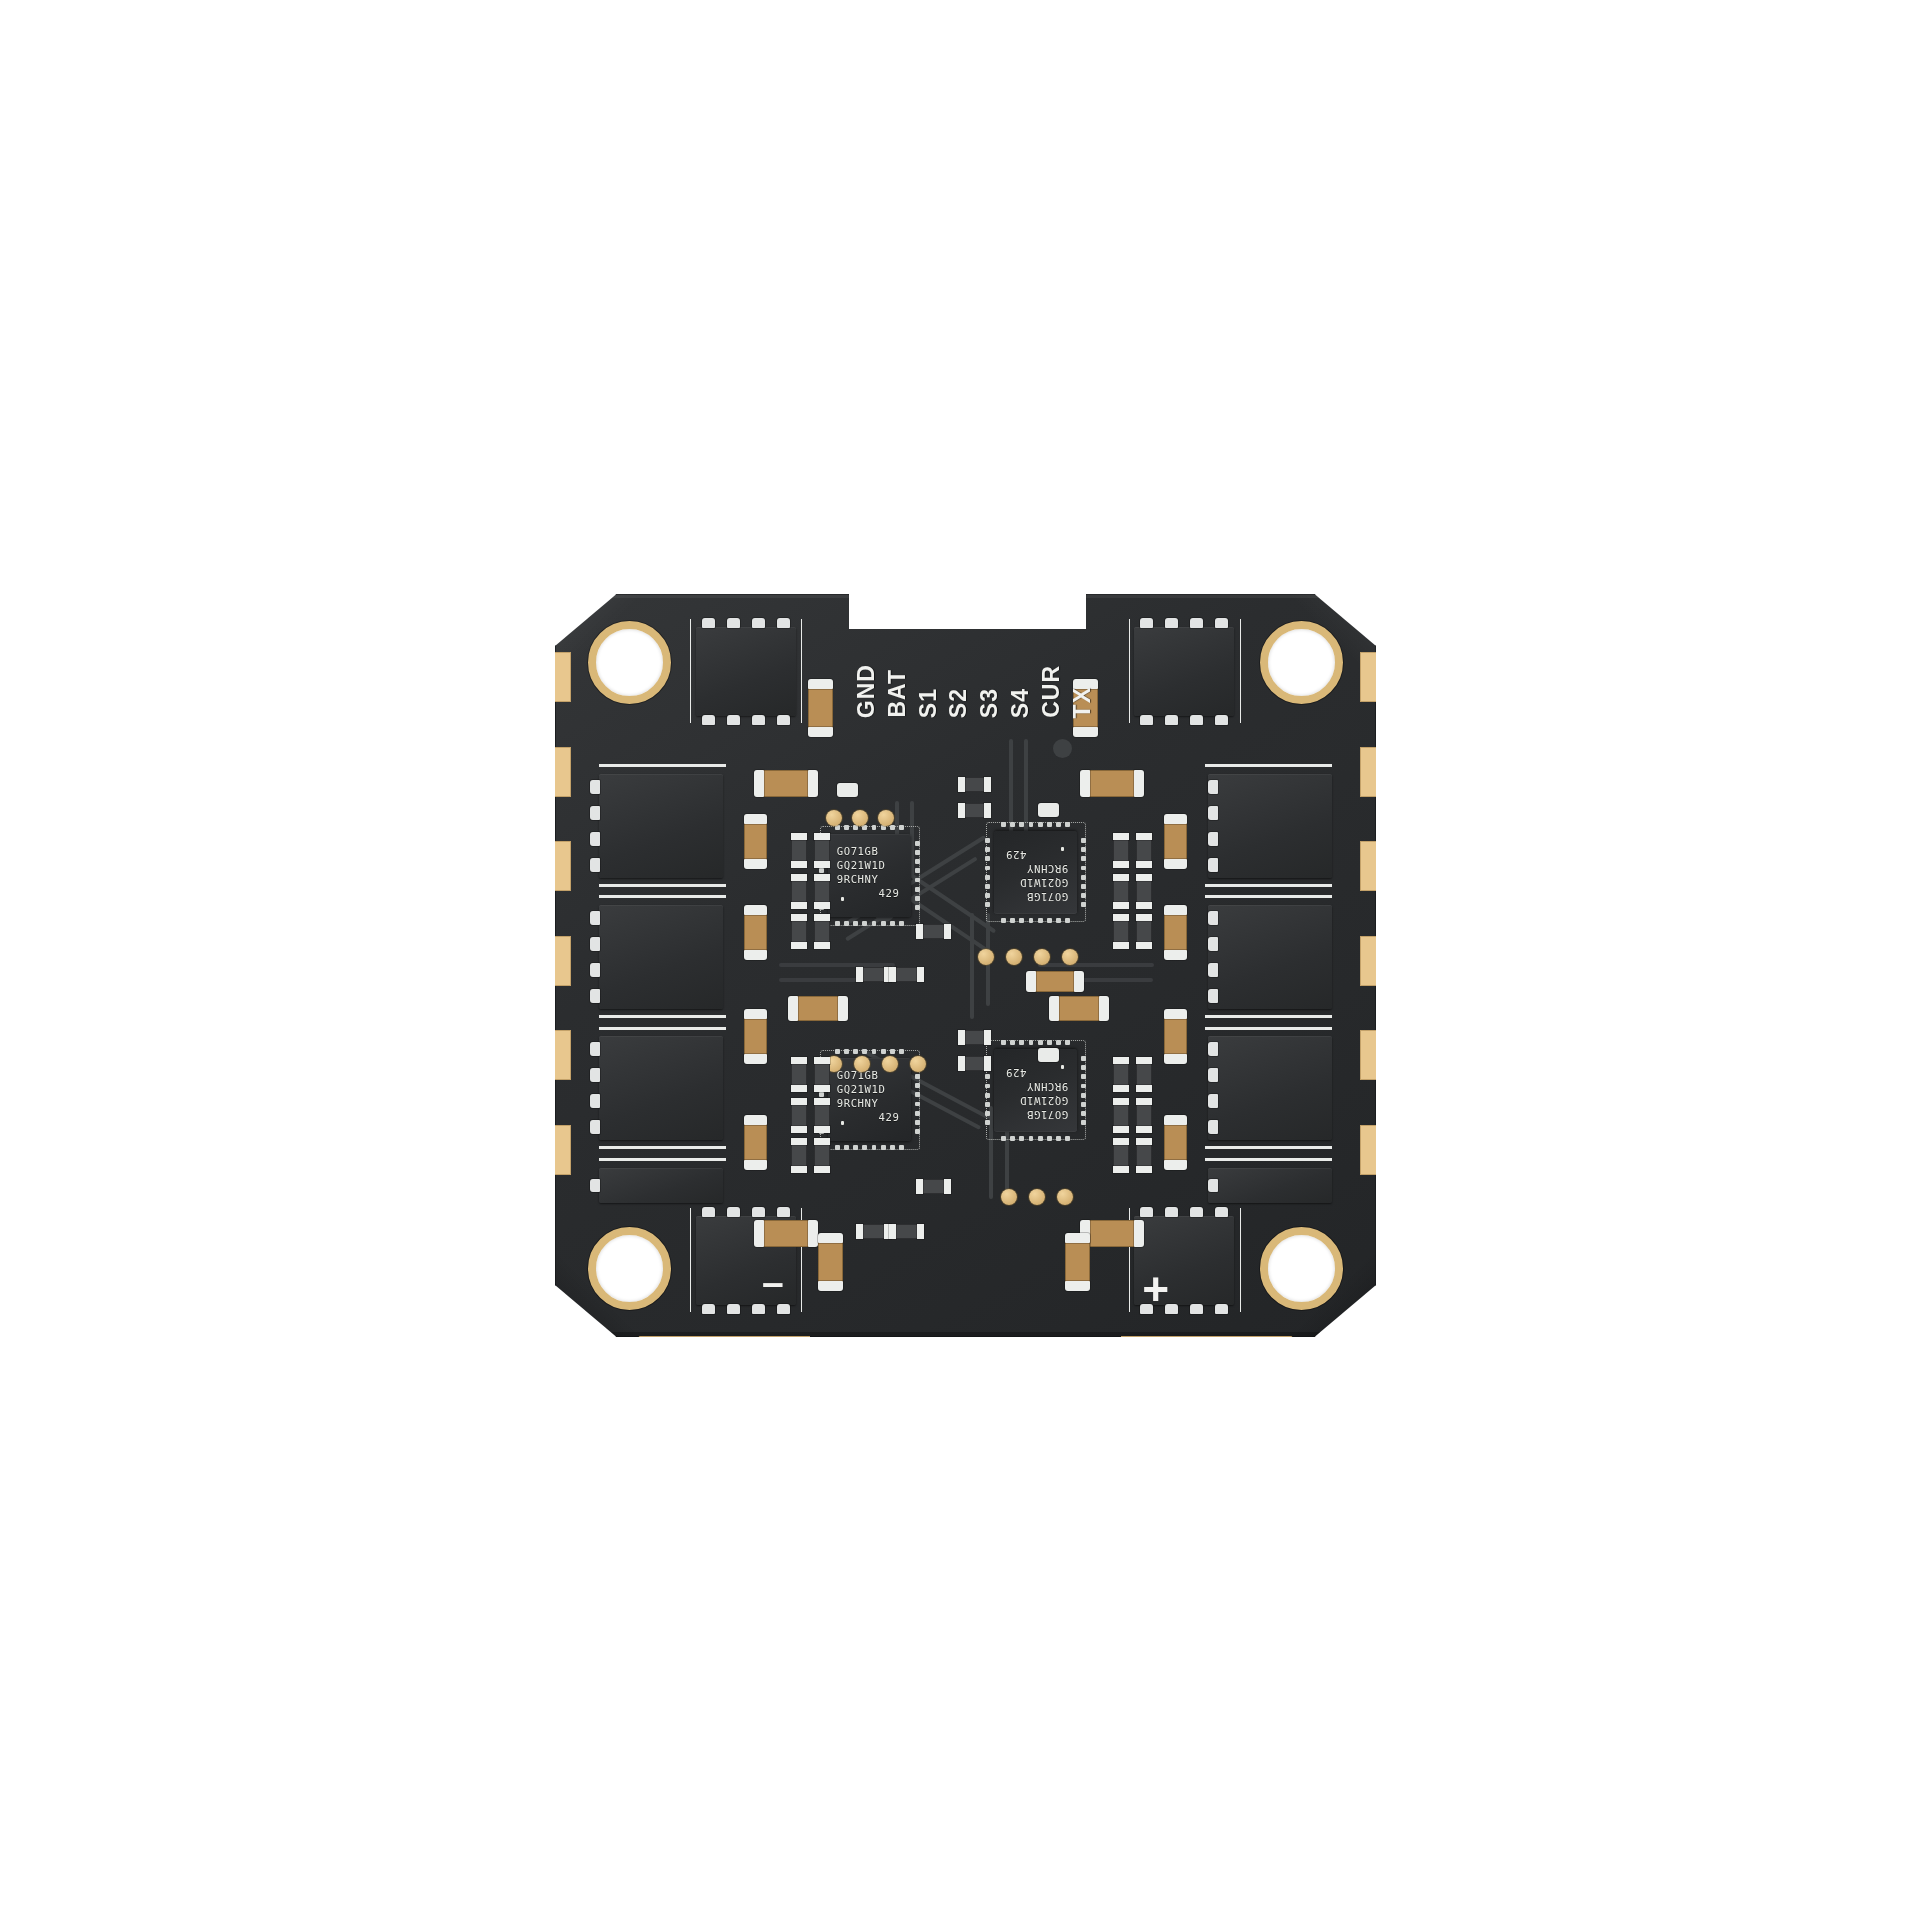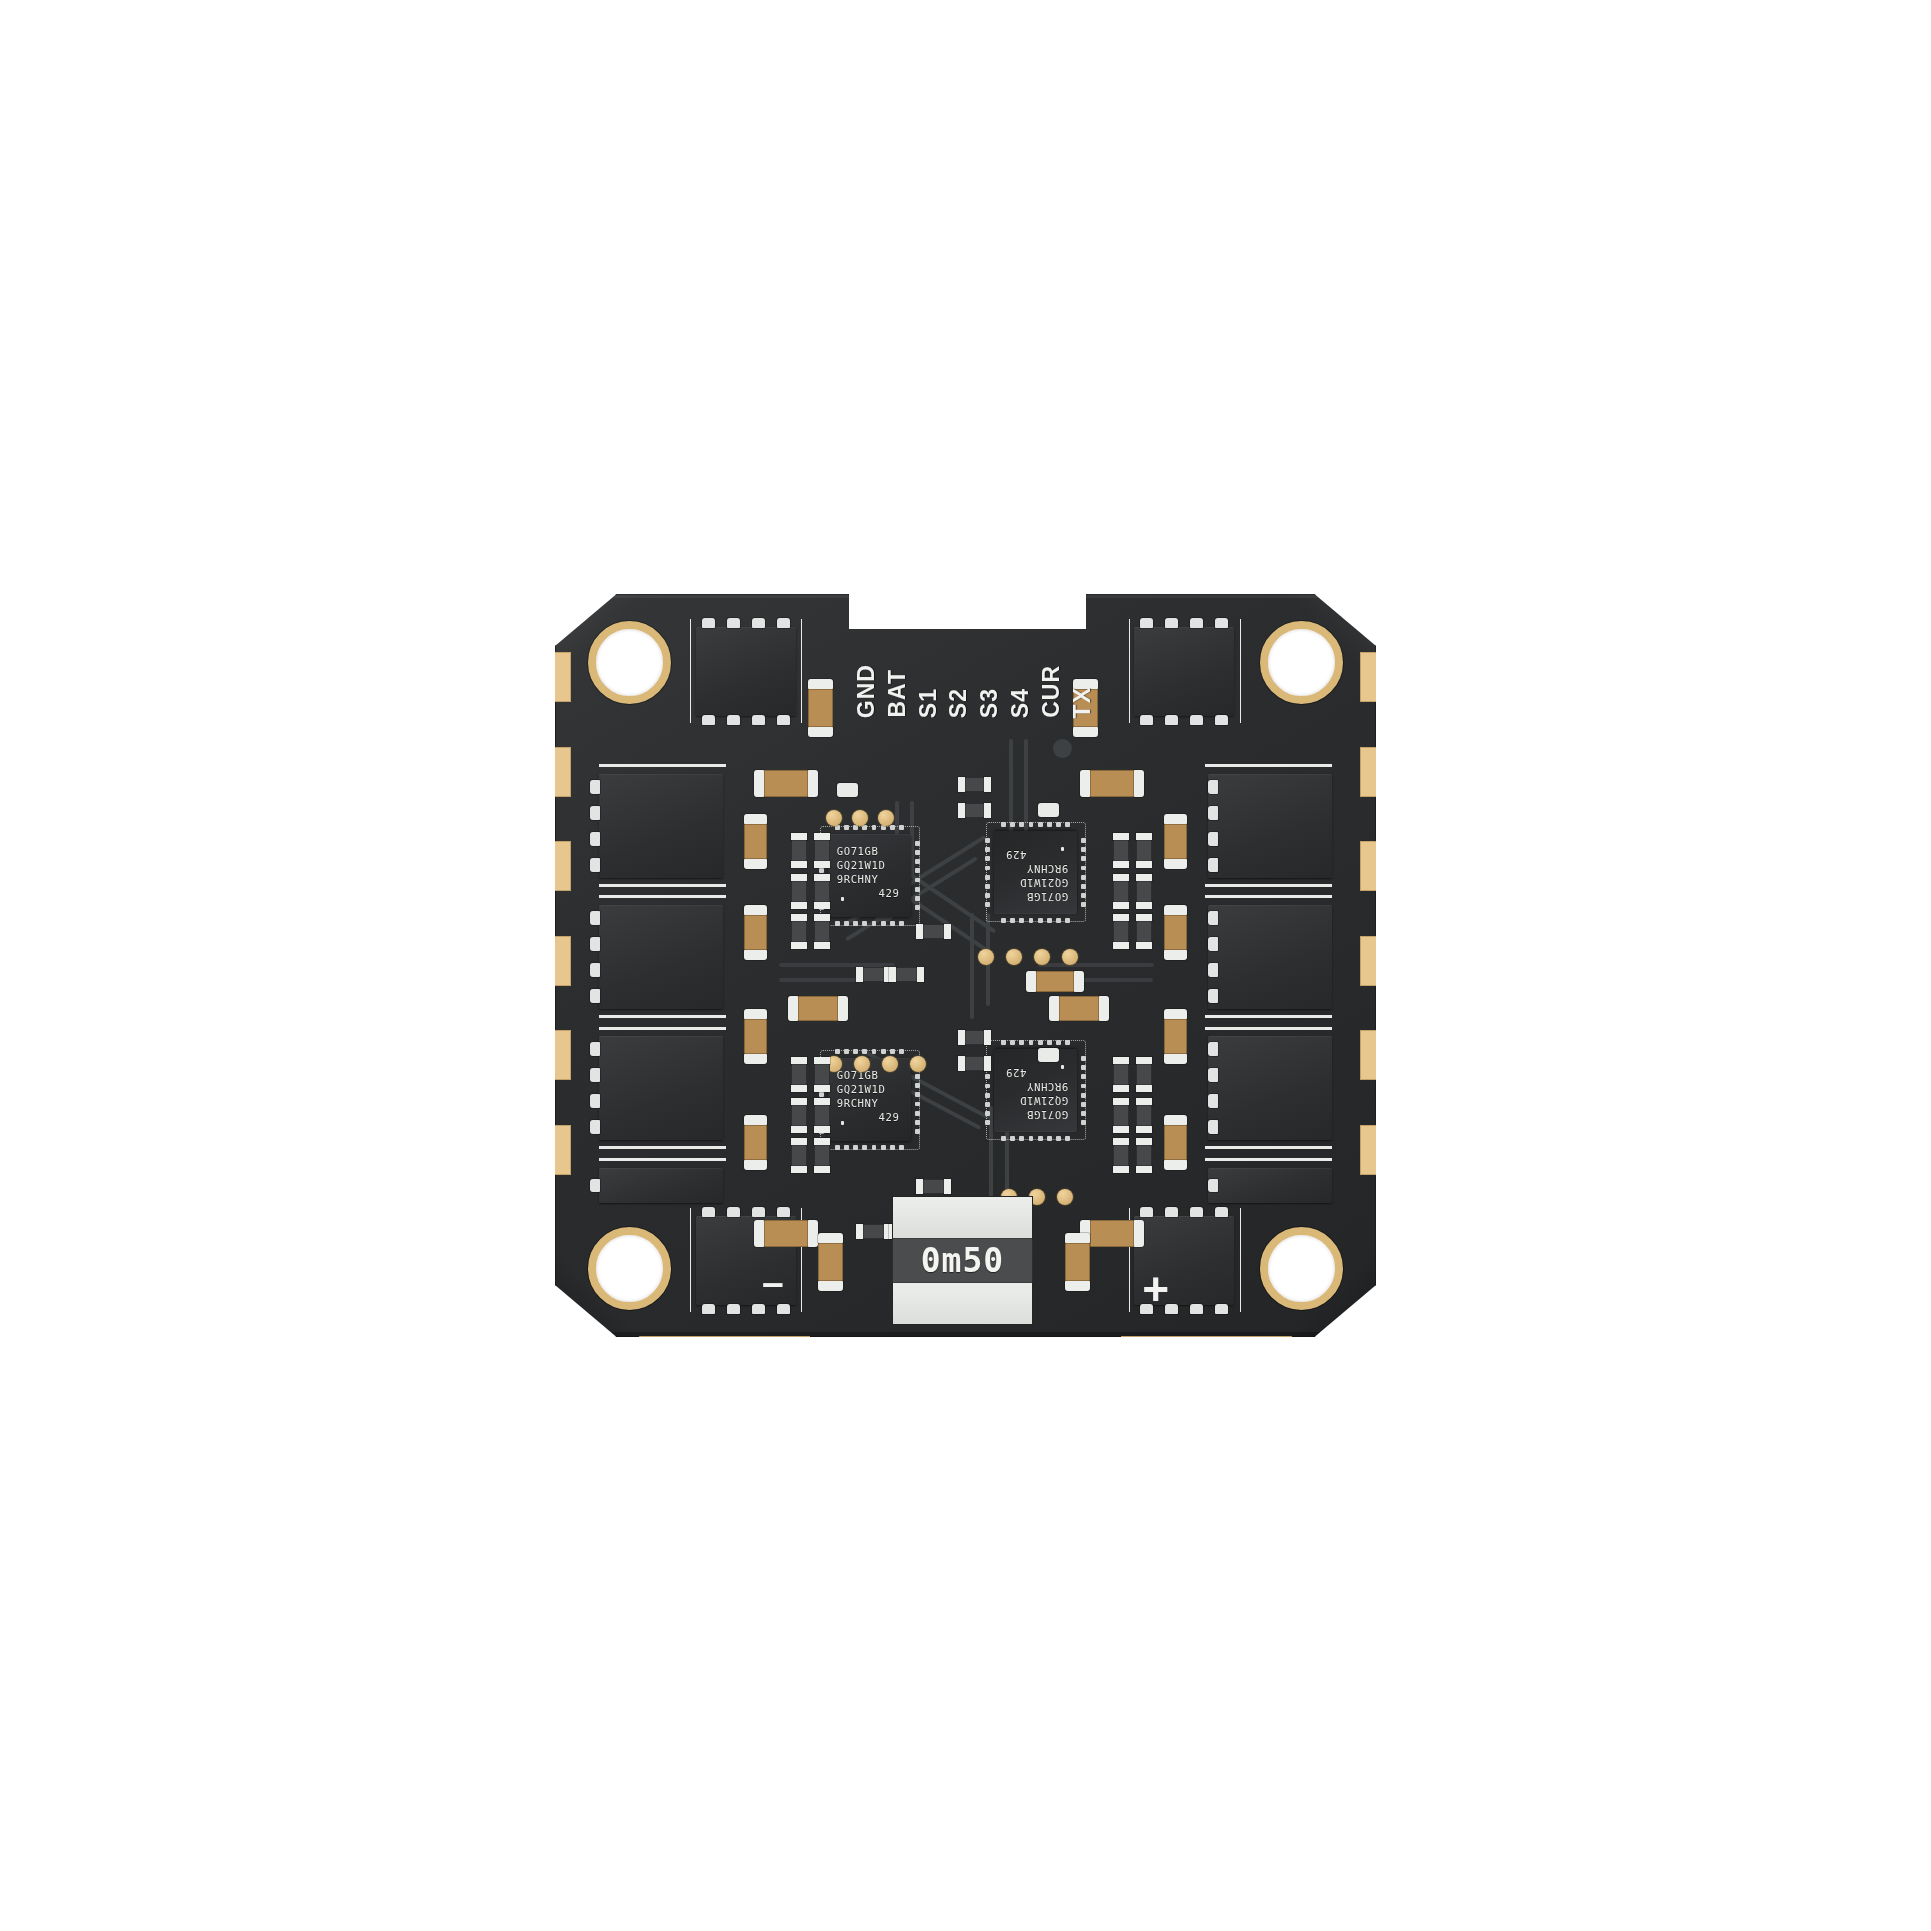--- a/index.html
+++ b/index.html
@@ -643,26 +643,20 @@
       <div class="pad right" style="top:342px;">
         <span class="hole"></span>
         </div>
       <div class="pad right" style="top:436px;">
         <span class="hole"></span>
         </div>
       <div class="pad right" style="top:531px;">
         <span class="hole"></span>
         </div>
 
-      <div class="shunt">
-        <div class="body"></div>
-        <div class="term t"></div>
-        <div class="term b"></div>
-        <div class="lbl">0m50</div>
-      </div>
 
       <div class="polarity pol-minus">–</div>
       <div class="polarity pol-plus">+</div>
 
       <div class="bpad minus">
         <span class="bhole"></span>
         </div>
       <div class="bpad plus">
         <span class="bhole"></span>
         </div>

